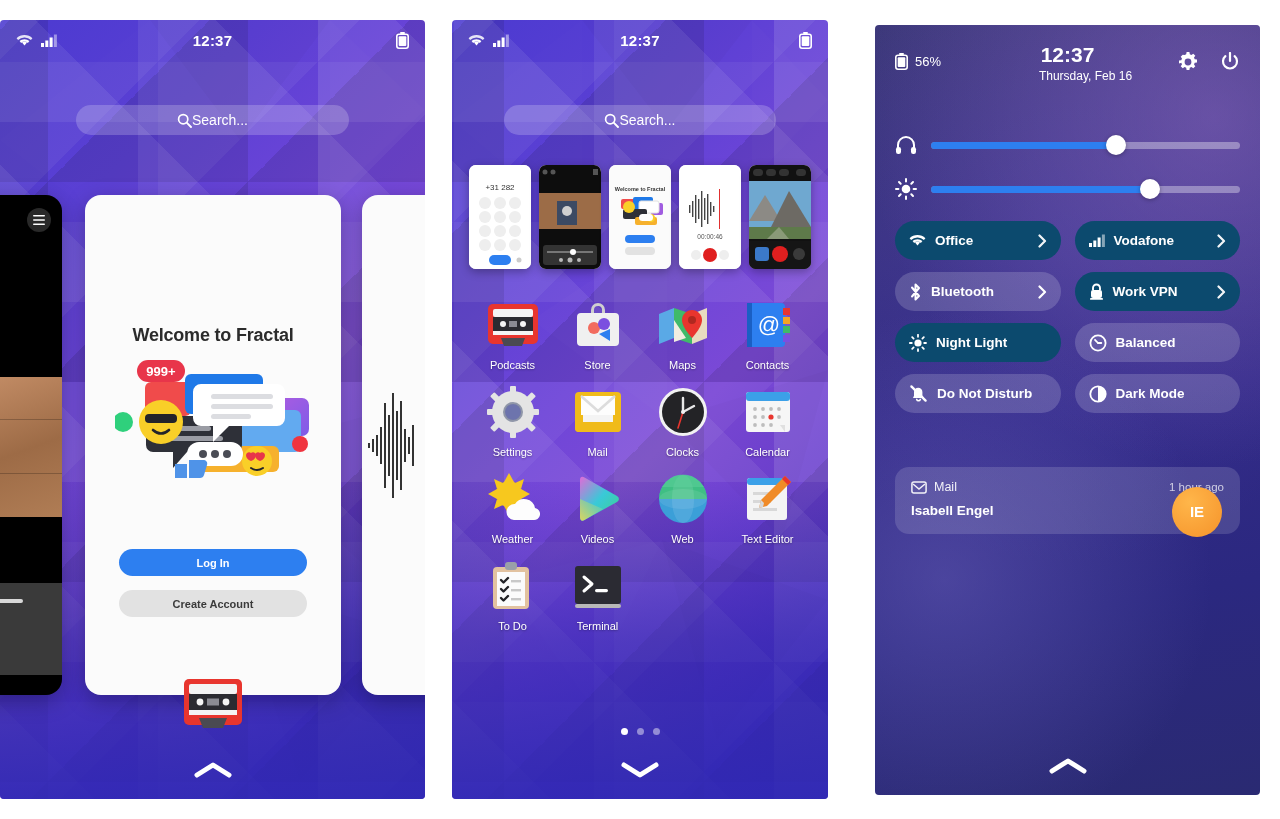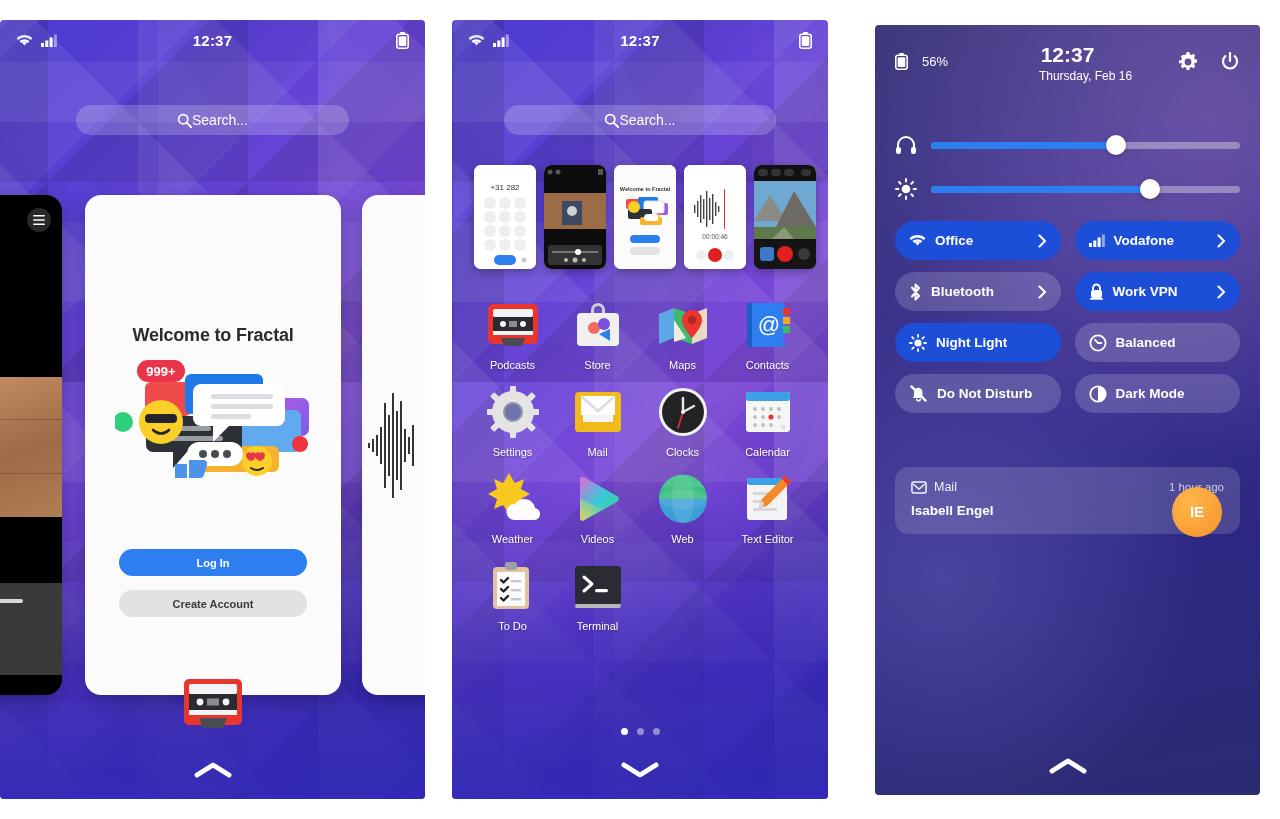--- a/index.html
+++ b/index.html
@@ -101,21 +101,21 @@
   
   .dock-icon { position:absolute; left:50%; transform:translateX(-50%);
                top:658px; width:60px; height:52px; z-index:35; }
 
   
   .chev { position:absolute; left:50%; transform:translateX(-50%); bottom:20px;
           z-index:40; }
 
   
   .thumbs { position:absolute; top:145px; left:12px; right:12px; height:104px;
-            display:flex; gap:8px; justify-content:flex-end; z-index:25; }
+            display:flex; gap:8px; justify-content:center; z-index:25; }
   .thumb { width:62px; height:104px; border-radius:7px; overflow:hidden;
            background:#fff; box-shadow:0 3px 10px rgba(0,0,0,.3); position:relative;
            flex:none; }
 
   .appgrid { position:absolute; top:278px; left:18px; right:18px; z-index:25;
              display:grid; grid-template-columns:repeat(4,1fr); row-gap:14px; }
   .app { display:flex; flex-direction:column; align-items:center; gap:7px; }
   .app-ico { width:54px; height:54px; position:relative; }
   .app-lbl { font-size:11px; color:#fff; text-shadow:0 1px 2px rgba(0,0,0,.35); }
   .dots { position:absolute; bottom:64px; left:0; right:0; display:flex; gap:9px;
@@ -128,42 +128,42 @@
     position:absolute; inset:0;
     background:
       radial-gradient(circle at 18% 72%, rgba(120,110,200,.40) 0%, transparent 42%),
       radial-gradient(circle at 88% 12%, rgba(150,110,200,.48) 0%, transparent 46%),
       radial-gradient(circle at 50% 28%, rgba(80,70,180,.35) 0%, transparent 55%),
       linear-gradient(170deg,#3c3878 0%,#3a3280 26%,#322a86 50%,#2b2880 74%,#2a2a72 100%);
   }
   .cc-head { position:absolute; top:18px; left:0; right:0; height:52px;
              display:flex; align-items:flex-start; padding:0 20px; color:#fff;
              z-index:20; }
-  .cc-batt { display:flex; align-items:center; gap:14px; font-size:13px; padding-top:10px; }
+  .cc-batt { display:flex; align-items:center; gap:7px; font-size:13px; padding-top:10px; }
   .cc-clock { position:absolute; left:0; right:0; text-align:center; }
   .cc-time { font-size:21px; font-weight:bold; }
   .cc-date { font-size:12px; margin-top:2px;padding-left:36px; }
   .cc-actions { margin-left:auto; display:flex; gap:22px; padding-top:9px; z-index:2; }
 
   .sliders { position:absolute; top:98px; left:20px; right:20px; z-index:20; }
   .slider-row { display:flex; align-items:center; gap:14px; height:44px; }
   .track { flex:1; height:7px; border-radius:4px; background:rgba(255,255,255,.35);
            position:relative; }
   .fill { position:absolute; left:0; top:0; bottom:0; border-radius:4px;
           background:#2d7ff0; }
   .knob { position:absolute; top:50%; width:20px; height:20px; border-radius:50%;
           background:#fff; transform:translate(-50%,-50%);
           box-shadow:0 1px 4px rgba(0,0,0,.3); }
 
   .toggles { position:absolute; top:196px; left:20px; right:20px; z-index:20;
              display:grid; grid-template-columns:1fr 1fr; gap:12px 14px; }
   .tog { height:39px; border-radius:20px; display:flex; align-items:center;
          padding:0 14px; gap:9px; color:#fff; font-size:13.5px; font-weight:bold;
          background:rgba(255,255,255,.17); position:relative; }
-  .tog.active { background:#1d4ed8; }
+  .tog.active { background:#0c4a6e; }
   .tog .chev-r { margin-left:auto; font-weight:normal; }
   .tog.active .chev-r { opacity:.95; }
 
   .notif { position:absolute; top:442px; left:20px; right:20px; z-index:20;
            border-radius:14px; background:rgba(255,255,255,.14); padding:13px 16px 16px;
            color:#fff; }
   .notif-top { display:flex; align-items:center; font-size:12.5px; }
   .notif-app { display:flex; align-items:center; gap:7px; opacity:.92; }
   .notif-age { margin-left:auto; opacity:.72; font-size:11.5px; }
   .notif-name { font-size:13.5px; font-weight:bold; margin-top:9px; }

